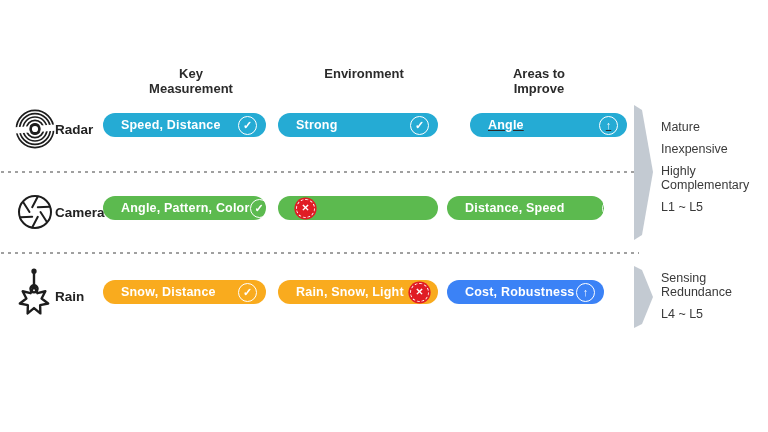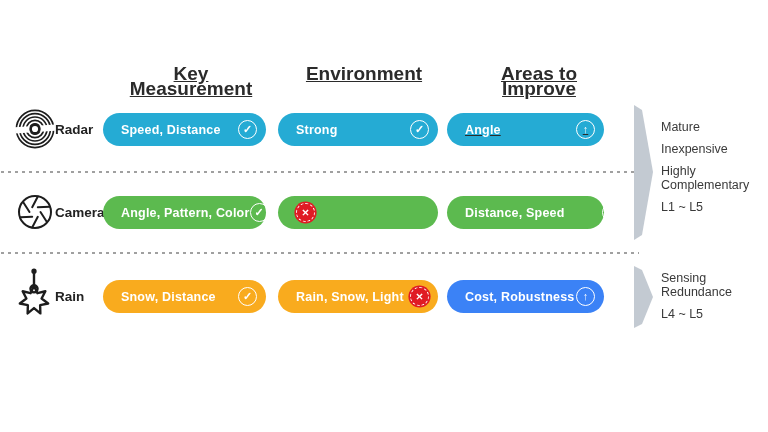--- a/index.html
+++ b/index.html
@@ -2,27 +2,27 @@
 <html><head>
 <meta charset="utf-8">
 <style>
   html,body{margin:0;padding:0;background:#ffffff;}
   .stage{
     position:relative;width:768px;height:432px;background:#ffffff;overflow:hidden;
     font-family:"Liberation Sans",sans-serif;color:#2b2b2b;
   }
   .abs{position:absolute;}
   .col-header{
-    width:170px;text-align:center;font-size:19px;font-weight:bold;line-height:15px;color:#2b2b2b;text-decoration:underline;
+    width:170px;text-align:center;font-size:13px;font-weight:bold;line-height:15px;color:#2b2b2b;
   }
   .row-label{
     font-size:13.5px;font-weight:bold;color:#222;
   }
   .pill{
-    height:33px;border-radius:17px;display:flex;align-items:center;
+    height:24px;border-radius:17px;display:flex;align-items:center;
     padding:0 9px 0 18px;box-sizing:border-box;
   }
   .pill-text{
     color:#ffffff;font-size:12.5px;font-weight:bold;letter-spacing:.2px;flex:1;
     white-space:nowrap;
   }
   .badge{
     width:17px;height:17px;border-radius:50%;border:1.6px solid #ffffff;
     display:flex;align-items:center;justify-content:center;flex:0 0 auto;
     color:#ffffff;font-size:11px;font-weight:bold;line-height:1;
@@ -72,21 +72,21 @@
   <div class="abs row-label" style="left:55px;top:122px;">Radar</div>
 
   <div class="abs pill" style="left: 103px; top: 113px; width: 163px; background: rgb(37, 171, 212);">
     <span class="pill-text">Speed, Distance</span>
     <span class="badge">✓</span>
   </div>
   <div class="abs pill" style="left: 278px; top: 113px; width: 160px; background: rgb(37, 171, 212);">
     <span class="pill-text">Strong</span>
     <span class="badge">✓</span>
   </div>
-  <div class="abs pill" style="left: 447px; top: 113px; width: 157px; background: rgb(37, 171, 212); text-decoration: underline;">
+  <div class="abs pill" style="left: 470px; top: 113px; width: 157px; background: rgb(37, 171, 212); text-decoration: underline;">
     <span class="pill-text">Angle</span>
     <span class="badge">↑</span>
   </div>
 
   <div class="abs dash-line" style="top:171px;"></div>
 
   <div class="abs icon-cell" style="left:16px;top:193px;width:38px;height:38px;">
     <svg width="38" height="38" viewBox="0 0 38 38">
       <g stroke="#1d1d1d" stroke-width="2" fill="none" stroke-linecap="round">
         <circle cx="19" cy="19" r="16"></circle>

